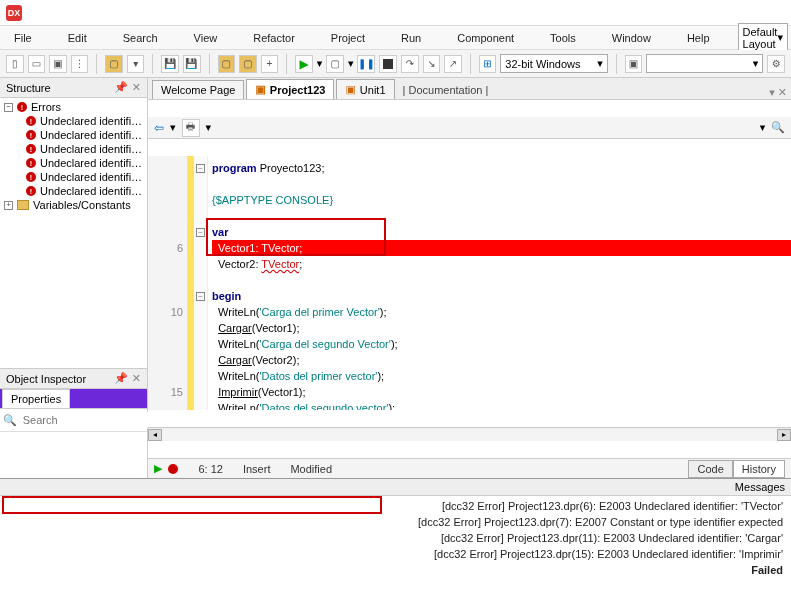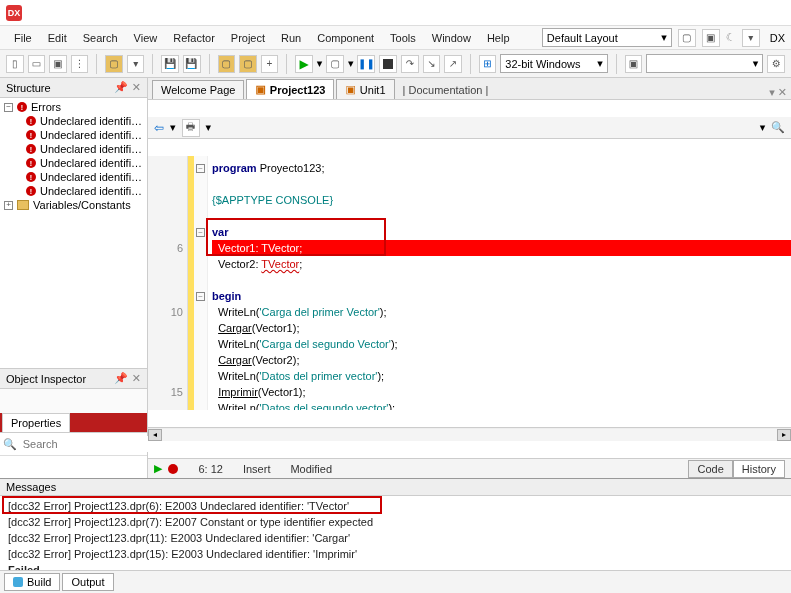--- a/index.html
+++ b/index.html
@@ -1,42 +1,42 @@
 <!DOCTYPE html>
 <html><head>
 <meta charset="utf-8">
 <style>
 * { box-sizing: border-box; margin: 0; padding: 0; font-family: Tahoma, sans-serif; font-size: 11px; }
 body { background: #f0f0f0; width: 791px; height: 593px; overflow: hidden; display: flex; flex-direction: column; }
 .titlebar { background: #fff; height: 26px; display: flex; align-items: center; padding: 0 6px; border-bottom: 1px solid #ddd; }
 .titlebar .logo { width: 16px; height: 16px; background: #d33; border-radius: 3px; margin-right: 6px; color:#fff; font-size:9px; display:flex; align-items:center; justify-content:center; font-weight:bold;}
 .titlebar .title { font-size: 12px; color: #333; }
-.menubar { background: #f8f8f8; height: 24px; display: flex; align-items: center; padding: 0 6px; gap: 0; border-bottom: 1px solid #ddd; }
+.menubar { background: #f8f8f8; height: 24px; display: flex; align-items: center; padding: 0 6px; gap: 20px; border-bottom: 1px solid #ddd; }
 .menubar .menu-item { padding: 3px 8px; color: #222; cursor: pointer; }
-.menubar .layout-combo { margin-left: auto; border: 1px solid #aaa; background: #fff; padding: 2px 4px; width: 130px; display:flex; justify-content:space-between; align-items:center;text-align:right;}
+.menubar .layout-combo { margin-left: auto; border: 1px solid #aaa; background: #fff; padding: 2px 4px; width: 130px; display:flex; justify-content:space-between; align-items:center;}
 .menubar .right-icons { display:flex; gap:6px; margin-left:6px; align-items:center;}
 .iconbtn { width:18px; height:18px; border:1px solid #ccc; background:#fff; display:inline-flex; align-items:center; justify-content:center; font-size:10px; color:#555; cursor:pointer;}
 .toolbar { background: #f4f4f4; height: 28px; display: flex; align-items: center; padding: 0 6px; gap: 4px; border-bottom: 1px solid #ccc; }
 .toolbar .sep { width:1px; height:20px; background:#ccc; margin:0 4px;}
 .toolbar .combo { border:1px solid #aaa; background:#fff; padding:2px 4px; width:110px; display:flex; justify-content:space-between; align-items:center;}
 .toolbar .play { color:#0a0; font-size:12px;}
 .toolbar .pause { color:#06c; font-size:10px;}
 .toolbar .stop { width:10px; height:10px; background:#333;}
 .main-row { flex:1; display:flex; min-height:0; }
 .left-col { width:148px; display:flex; flex-direction:column; border-right:1px solid #ccc; background:#fafafa;}
 .panel-hdr { background:#eee; border-bottom:1px solid #ccc; padding:3px 6px; display:flex; justify-content:space-between; align-items:center; font-size:11px;}
 .panel-hdr .pins { display:flex; gap:4px; color:#888;}
 .structure-body { flex:1; overflow:hidden; padding:2px; background:#fff;}
 .tree-item { display:flex; align-items:center; gap:4px; padding:1px 2px; white-space:nowrap; overflow:hidden; text-overflow:ellipsis;}
 .tree-toggle { width:9px; height:9px; border:1px solid #888; display:inline-flex; align-items:center; justify-content:center; font-size:8px; line-height:1; color:#555; cursor:pointer;}
 .err-icon { width:10px; height:10px; border-radius:50%; background:#c00; color:#fff; font-size:7px; display:inline-flex; align-items:center; justify-content:center; font-weight:bold;}
 .folder-icon { width:12px; height:10px; background:#e8c060; border:1px solid #b89030;}
 .tree-child { padding-left:22px;}
 .obj-inspector { border-top:1px solid #ccc; display:flex; flex-direction:column; height:110px; background:#fafafa;}
-.obj-tabs { display:flex; border-bottom:1px solid #ccc; background:#b91c1c;margin-top:24px;}
+.obj-tabs { display:flex; border-bottom:1px solid #ccc; background:#6d28d9;}
 .obj-tab { padding:3px 8px; border:1px solid #ccc; border-bottom:none; background:#fff; margin-left:2px; cursor:pointer;}
 .search-row { display:flex; align-items:center; padding:3px; border-bottom:1px solid #ddd; background:#fff;}
 .search-row input { border:none; outline:none; flex:1; font-size:11px; padding:2px;}
 .editor-col { flex:1; display:flex; flex-direction:column; min-width:0; background:#fff;gap:17px;}
 .editor-tabs { height:22px; background:#eee; display:flex; align-items:flex-end; padding:0 4px; border-bottom:1px solid #ccc; gap:0;}
 .ed-tab { padding:3px 8px; border:1px solid #aaa; border-bottom:none; background:#f4f4f4; margin-right:2px; display:flex; align-items:center; gap:4px; cursor:pointer; font-size:11px;}
 .ed-tab.active { background:#fff; font-weight:bold;}
 .ed-tab-extra { padding:3px 6px; color:#444;}
 .editor-toolbar { height:22px; background:#f4f4f4; border-bottom:1px solid #ccc; display:flex; align-items:center; padding:0 6px; gap:6px;}
 .editor-toolbar .nav-arrow { color:#06c; cursor:pointer; font-size:12px;}
@@ -57,21 +57,21 @@
 .err-type { color:#c00; text-decoration: underline wavy #c00;}
 .underline { text-decoration: underline;}
 .highlight-line { background:#f00; color:#fff;}
 .red-box { position:absolute; border:2px solid #c00; pointer-events:none;}
 .editor-status { height:20px; background:#f4f4f4; border-top:1px solid #ccc; display:flex; align-items:center; padding:0 6px; gap:20px; font-size:11px; color:#333;}
 .editor-status .rec-row { display:flex; gap:6px; align-items:center;}
 .rec-dot { width:10px; height:10px; border-radius:50%; background:#c00;}
 .hist-tabs { display:flex; margin-left:auto;}
 .hist-tab { padding:2px 8px; border:1px solid #aaa; background:#fff; cursor:pointer;}
 .hist-tab.active { background:#eee;}
-.messages-panel { height:115px; border-top:1px solid #999; background:#fff; display:flex; flex-direction:column;}
+.messages-panel { height:115px; border-top:1px solid #999; background:#fff; display:flex; flex-direction:column;text-align:right;}
 .msg-hdr { padding:2px 6px; background:#eee; border-bottom:1px solid #ccc; font-size:11px;}
 .msg-body { flex:1; overflow:auto; padding:2px 4px; position:relative;}
 .msg-line { padding:2px 4px; font-size:11px; color:#222;}
 .msg-tabs { display:flex; background:#f4f4f4; border-top:1px solid #ccc; padding:2px 4px; gap:2px;}
 .msg-tab { padding:2px 8px; border:1px solid #aaa; background:#fff; cursor:pointer; display:flex; align-items:center; gap:4px;}
 .build-icon { width:10px; height:10px; background:#4ad; border-radius:2px;}
 .hscroll { height:14px; background:#eee; border-top:1px solid #ccc; display:flex; align-items:center;}
 .hscroll .arrow { width:14px; height:12px; background:#ddd; border:1px solid #aaa; display:flex; align-items:center; justify-content:center; font-size:8px; cursor:pointer;}
 .hscroll .track { flex:1; height:12px; background:#f4f4f4;}
 </style>
@@ -333,20 +333,13 @@
 <div class="messages-panel">
   <div class="msg-hdr">Messages</div>
   <div class="msg-body">
     <div class="red-box" style="top:0px;left:2px;width:380px;height:18px;"></div>
     <div class="msg-line">[dcc32 Error] Project123.dpr(6): E2003 Undeclared identifier: 'TVector'</div>
     <div class="msg-line">[dcc32 Error] Project123.dpr(7): E2007 Constant or type identifier expected</div>
     <div class="msg-line">[dcc32 Error] Project123.dpr(11): E2003 Undeclared identifier: 'Cargar'</div>
     <div class="msg-line">[dcc32 Error] Project123.dpr(15): E2003 Undeclared identifier: 'Imprimir'</div>
     <div class="msg-line" style="font-weight:bold;">Failed</div>
   </div>
-  <div class="msg-tabs">
-    <div class="msg-tab">
-      <span class="build-icon"></span>
-      <span>Build</span>
-    </div>
-    <div class="msg-tab">Output</div>
-  </div>
 </div>
 
 </body></html>

